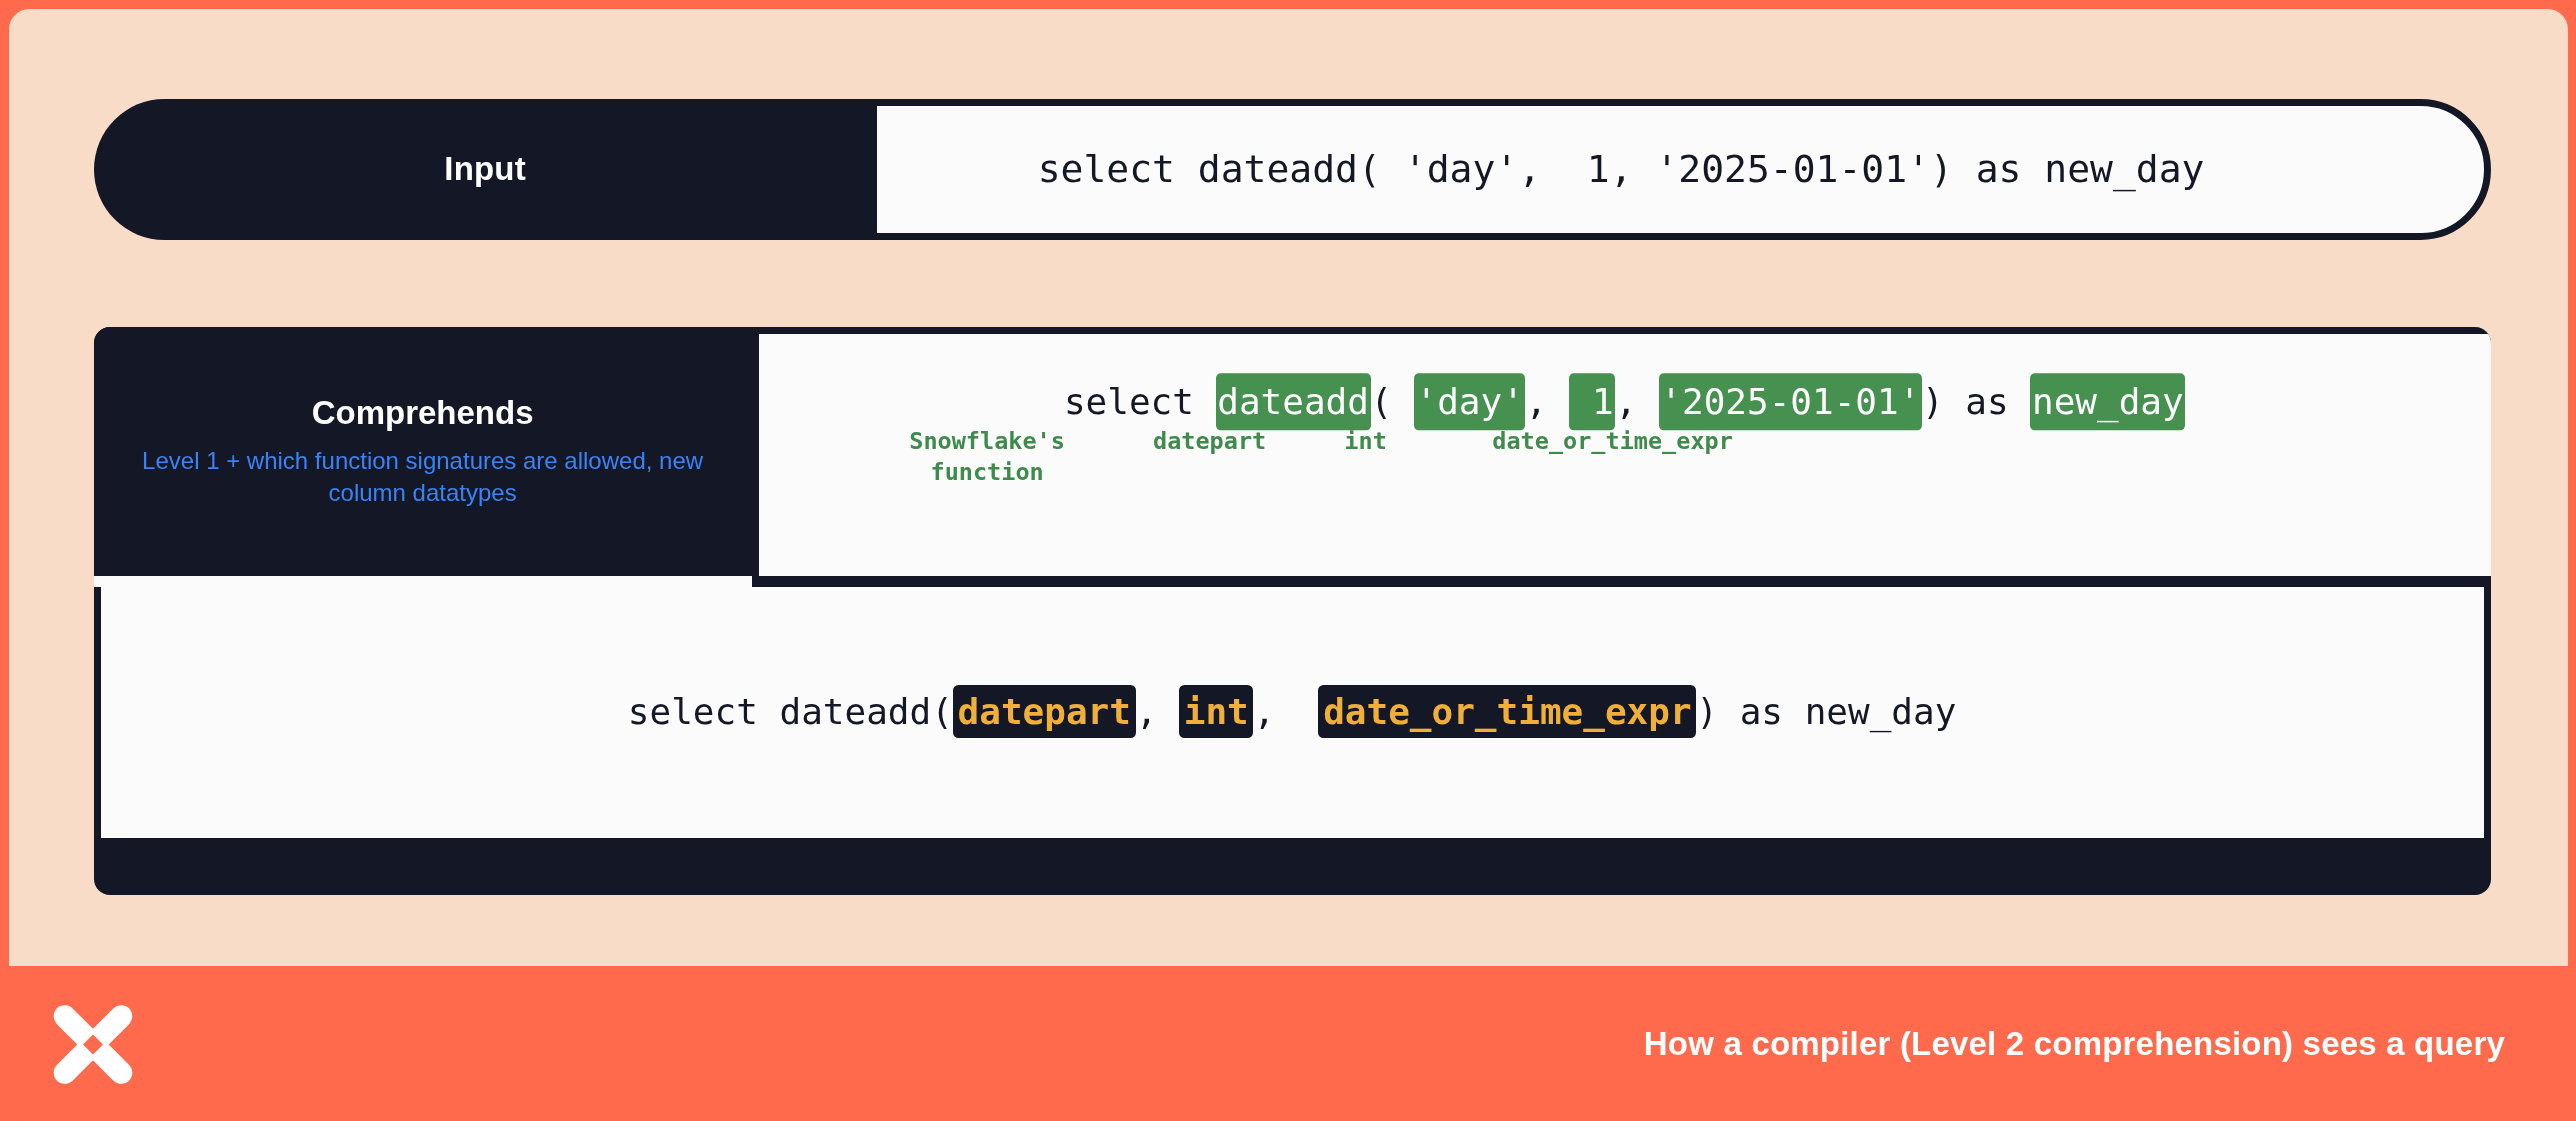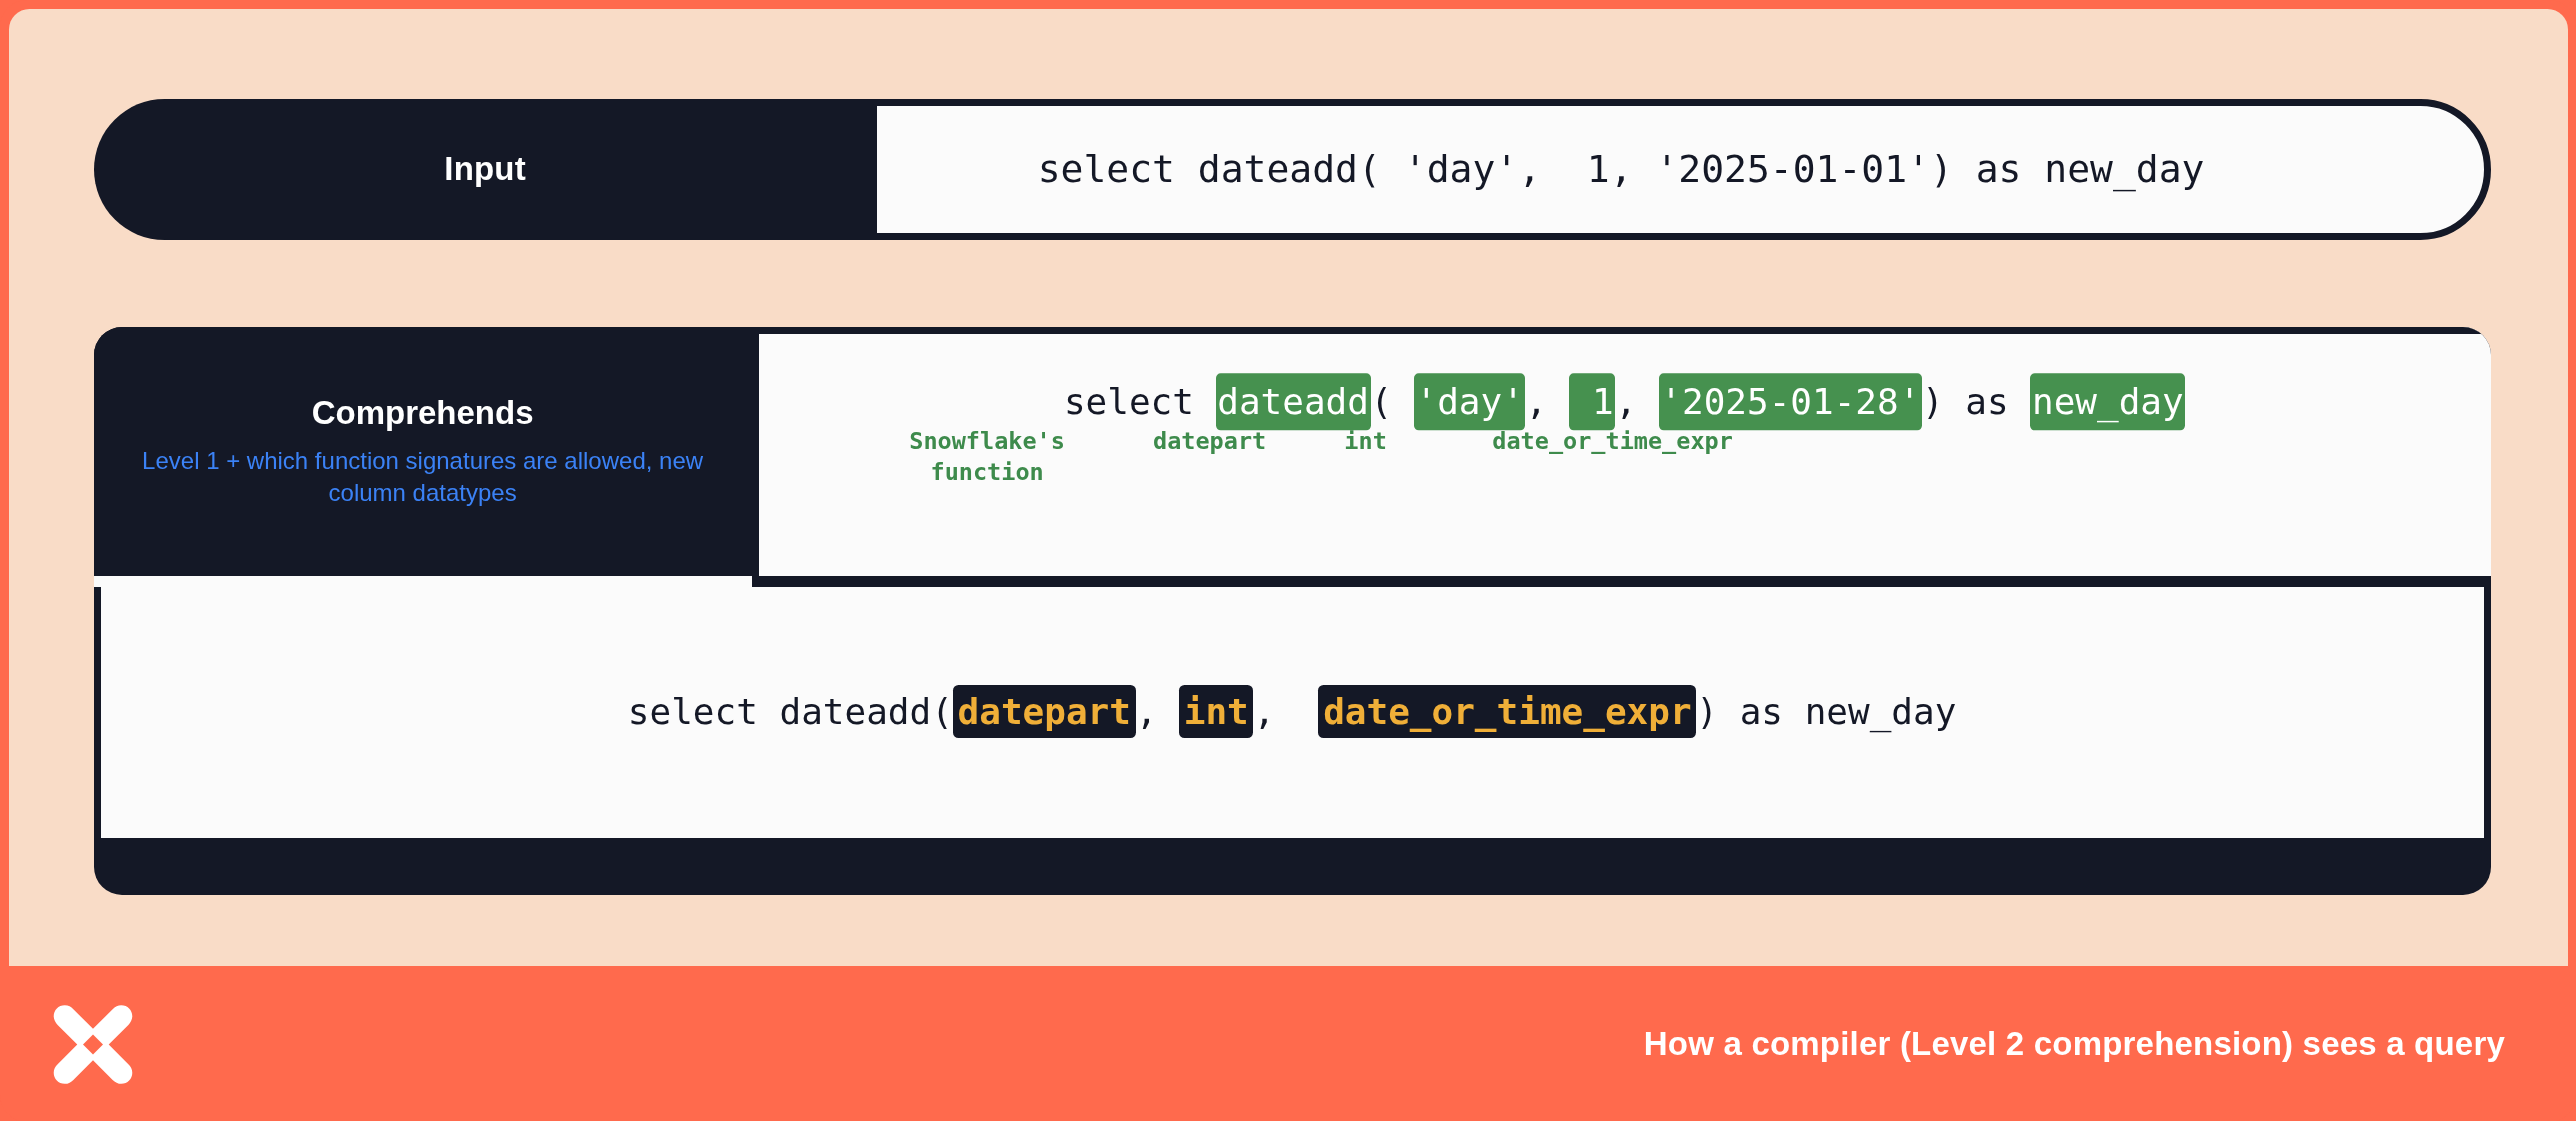--- a/index.html
+++ b/index.html
@@ -77,21 +77,21 @@
   }
 
   
   .card {
     position: absolute;
     left: 85px;
     top: 318px;
     width: 2397px;
     height: 568px;
     background: #141826;
-    border-radius: 28px;
+    border-radius: 16px;
     overflow: hidden;
   }
   .card-row {
     position: absolute;
     left: 0;
     width: 2397px;
     display: flex;
   }
   .card-row.r1 { top: 0; height: 251px; }
   .card-row.r2 { top: 259px; height: 259px; }
@@ -256,21 +256,21 @@
 
     <div class="card">
 
       <div class="card-row r1">
         <div class="label-col">
           <div class="label-title">Comprehends</div>
           <div class="label-sub">Level 1 + which function signatures are allowed, new column datatypes</div>
         </div>
         <div class="code-col">
           <div class="comp-code-stack">
-            <div class="code"><span>select </span><span class="hl-green">dateadd</span><span>( </span><span class="hl-green">'day'</span><span>, </span><span class="hl-green"> 1</span><span>, </span><span class="hl-green">'2025-01-28'</span><span>) </span><span>as </span><span class="hl-green">new_day</span></div>
+            <div class="code"><span>select </span><span class="hl-green">dateadd</span><span>( </span><span class="hl-green">'day'</span><span>, </span><span class="hl-green"> 1</span><span>, </span><span class="hl-green">'2025-01-01'</span><span>) </span><span>as </span><span class="hl-green">new_day</span></div>
 
             <div class="annot-row">
               <div class="annot a-snowflake">Snowflake's
 function</div>
               <div class="annot a-datepart">datepart</div>
               <div class="annot a-int">int</div>
               <div class="annot a-dte">date_or_time_expr</div>
             </div>
           </div>
         </div>

